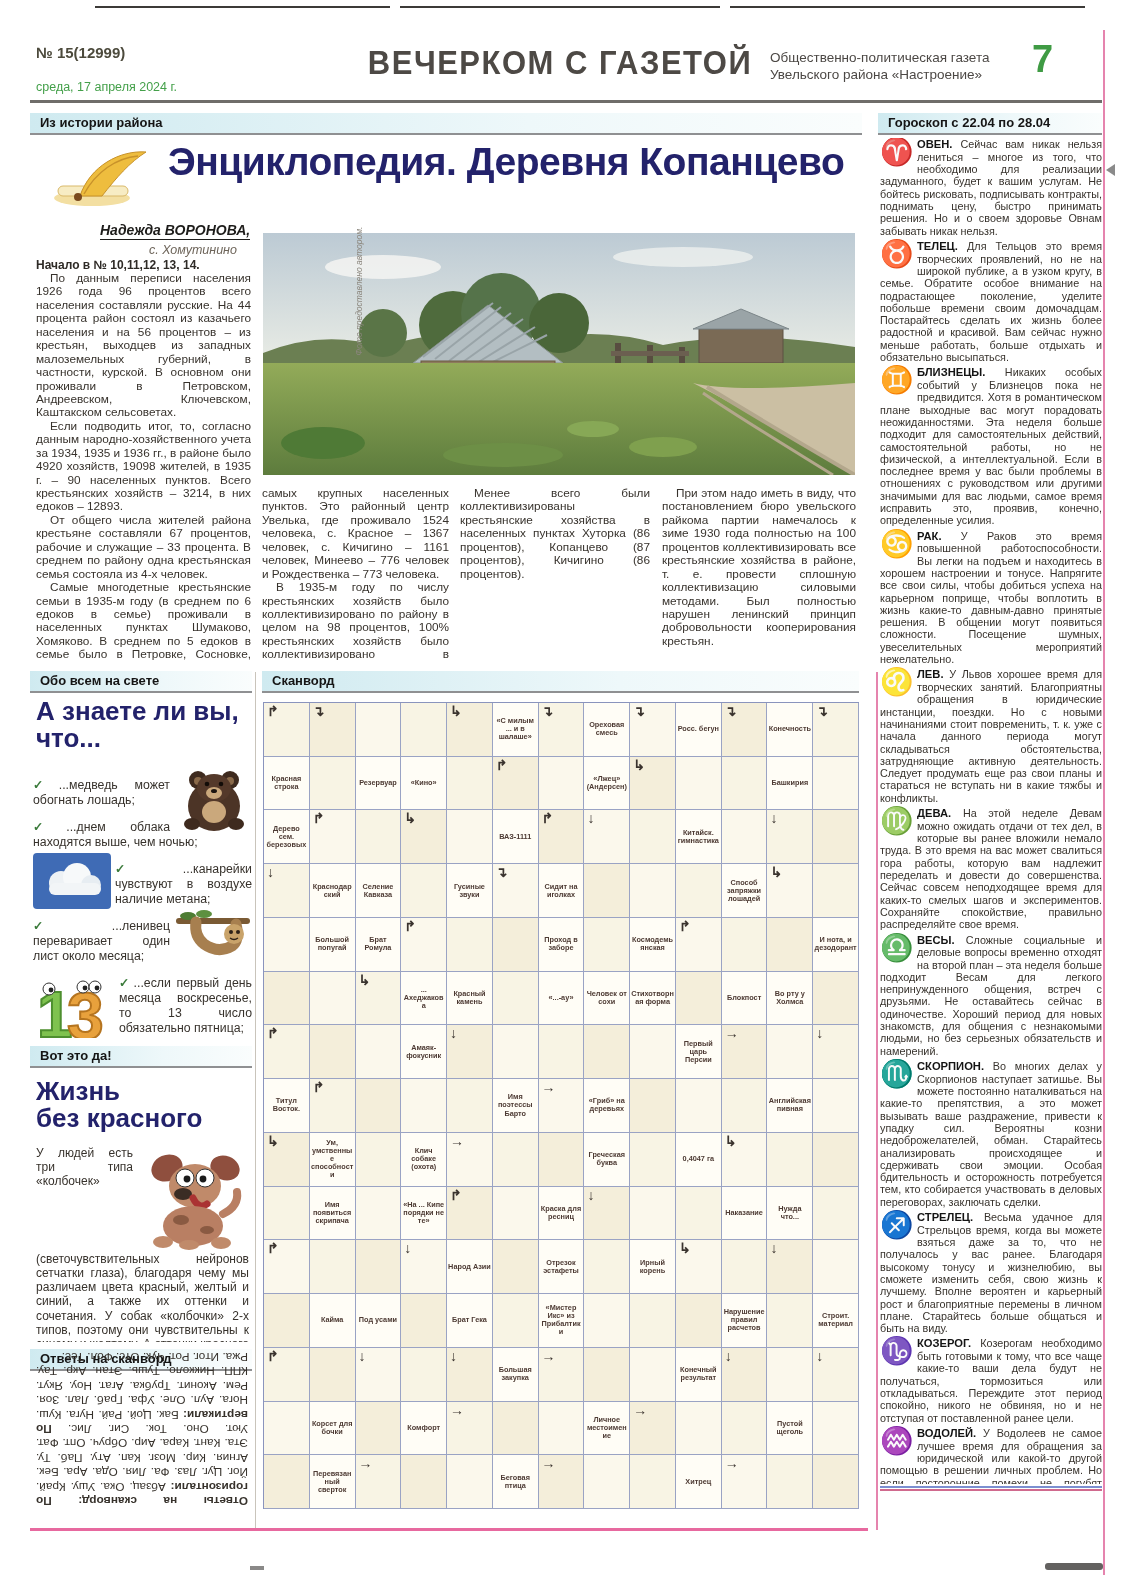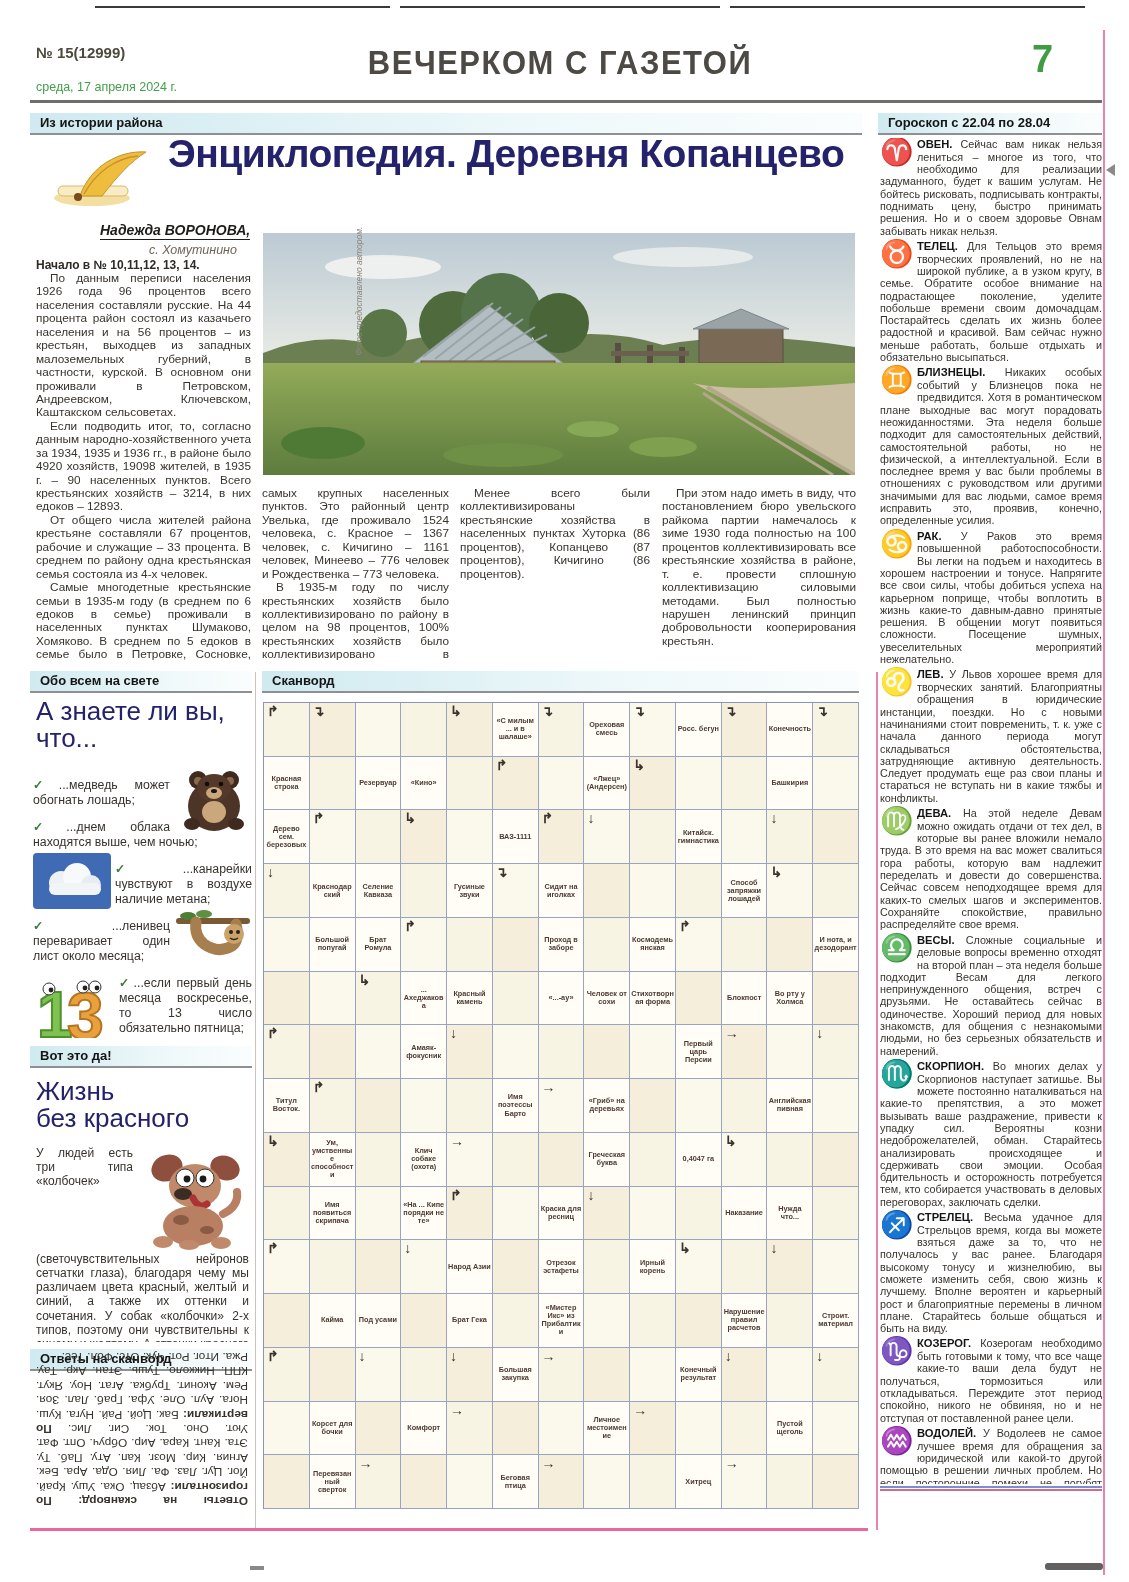--- a/index.html
+++ b/index.html
@@ -14,39 +14,39 @@
   #masthead{left:300px;top:46px;width:520px;text-align:center;font-size:31px;font-weight:bold;
             color:#4d4945;letter-spacing:1.5px;transform:scaleY(1.05);}
   #publisher{left:770px;top:50px;width:250px;font-size:13.5px;line-height:1.25;color:#4c4845;}
   #pagenum{left:1032px;top:38px;font-size:38px;font-weight:bold;color:#3f9b44;}
   #header-rule{left:30px;top:100px;width:1072px;height:3px;background:#6f6d6a;}
   
   .bar{position:absolute;height:22px;background:linear-gradient(90deg,#cfeaf0,#eef8fa 60%,#fafdfd);
        border-bottom:2px solid #8f9092;font-weight:bold;font-size:13px;color:#151515;
        padding:2px 0 0 10px;box-sizing:border-box;}
   
-  #headline{left:168px;top:132px;width:700px;font-size:39px;font-weight:bold;color:#23226b;
+  #headline{left:168px;top:140px;width:700px;font-size:39px;font-weight:bold;color:#23226b;
             letter-spacing:-0.5px;}
   #byline-name{left:100px;top:222px;font-size:14px;font-weight:bold;font-style:italic;
                color:#1d1c1a;border-bottom:1.5px solid #1d1c1a;padding-bottom:1px;}
   #byline-place{left:149px;top:243px;font-size:12.5px;font-style:italic;color:#6d6459;}
   #series-note{left:36px;top:258px;font-size:12px;font-weight:bold;color:#2e2a26;}
   #photo{left:263px;top:233px;width:592px;height:242px;}
   #photo-credit{left:238px;top:286px;width:242px;font-size:8.5px;font-style:italic;color:#8a857c;
                 transform:rotate(-90deg);transform-origin:center;text-align:center;}
   
   .col{position:absolute;overflow:hidden;}
   .para{margin:0;font-size:11.8px;line-height:1.14;text-align:justify;text-indent:14px;}
   #col1{left:36px;top:272px;width:215px;height:392px;}
   #col2{left:262px;top:487px;width:187px;height:176px;}
   #col3{left:460px;top:487px;width:190px;height:176px;}
   #col4{left:662px;top:487px;width:194px;height:176px;}
   .cont{font-weight:bold;text-align:right;text-indent:0;margin-top:18px;}
   
-  #facts-title,#wow-title{position:absolute;font-size:26px;line-height:1.05;font-weight:normal;color:#23226b;}
+  #facts-title,#wow-title{position:absolute;font-size:26px;line-height:1.05;font-weight:bold;color:#23226b;}
   #facts-title{left:36px;top:698px;}
   #wow-title{left:36px;top:1078px;}
   #facts-body{left:33px;top:766px;width:219px;height:272px;font-size:12.3px;line-height:1.22;overflow:hidden;}
   .fact{margin:12px 0 3px 0;text-align:justify;}
   .chk{color:#3a7a3a;font-weight:bold;margin-right:2px;}
   .fimg{width:78px;height:66px;}
   .fr{float:right;margin:0 0 2px 4px;}
   .fl{float:left;margin:0 4px 2px 0;}
   #wow-body{left:36px;top:1146px;width:213px;height:196px;font-size:12px;line-height:1.18;
             text-align:justify;overflow:hidden;}
@@ -84,20 +84,24 @@
   <div class="printmark" style="left:95px;top:6px;width:295px;height:2px;"></div>
   <div class="printmark" style="left:400px;top:6px;width:320px;height:2px;"></div>
   <div class="printmark" style="left:730px;top:6px;width:355px;height:2px;"></div>
   <div class="printmark" style="left:1045px;top:1563px;width:58px;height:7px;border-radius:3px;opacity:.8;"></div>
   <div class="printmark" style="left:250px;top:1566px;width:14px;height:4px;opacity:.6;"></div>
   <div class="abs" style="left:1106px;top:164px;width:0;height:0;border-top:6px solid transparent;border-bottom:6px solid transparent;border-right:9px solid #8a8a8a;"></div>
 
   <div class="abs" id="issue">№ 15(12999)</div>
   <div class="abs" id="issue-date">среда, 17 апреля 2024 г.</div>
   <div class="abs" id="masthead">ВЕЧЕРКОМ С ГАЗЕТОЙ</div>
+  <div class="abs" id="publisher">
+    <div>Общественно-политическая газета</div>
+    <div>Увельского района «Настроение»</div>
+  </div>
   <div class="abs" id="pagenum">7</div>
   <div class="abs" id="header-rule"></div>
 
   <div class="bar" style="left:30px;top:113px;width:832px;">Из истории района</div>
   <div class="bar" style="left:878px;top:113px;width:224px;">Гороскоп с 22.04 по 28.04</div>
 
   <div class="abs" style="left:50px;top:148px;width:122px;height:60px;">
     <svg width="122" height="60" viewBox="0 0 122 60">
       <ellipse cx="42" cy="50" rx="38" ry="8" fill="#f3dfa2"></ellipse>
       <rect x="8" y="38" width="70" height="10" rx="5" fill="#f7ecc4" stroke="#d9b96a"></rect>

